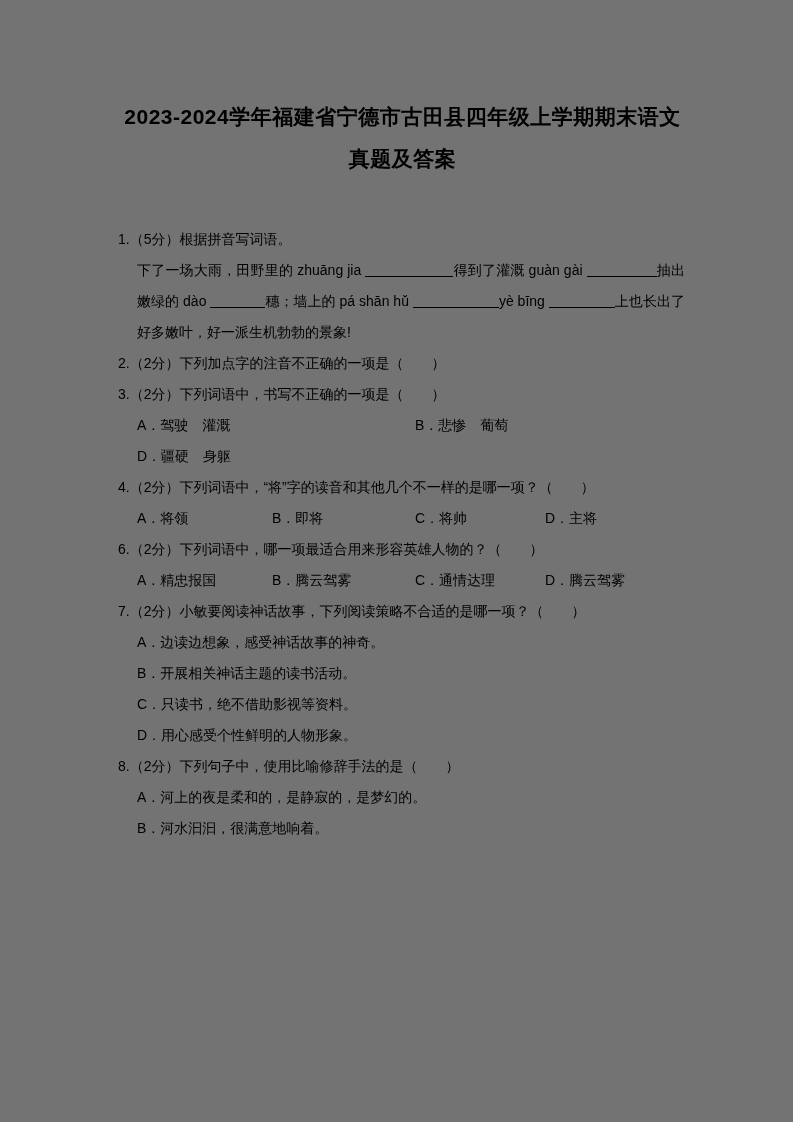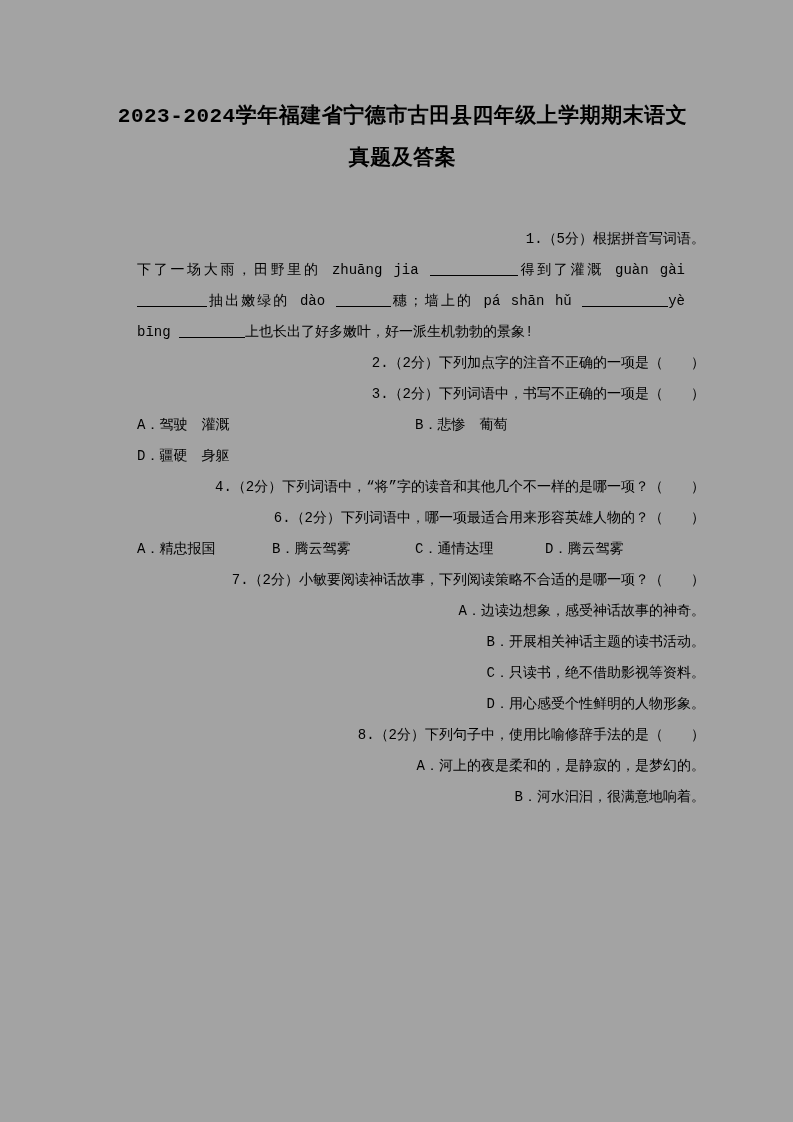--- a/index.html
+++ b/index.html
@@ -1,43 +1,42 @@
 <!DOCTYPE html>
 <html><head>
 <meta charset="utf-8">
 <style>
   html, body { margin: 0; padding: 0; background: #ffffff; }
   .page {
     position: relative;
     width: 793px;
     height: 1122px;
-    background: #a3a3a3;
+    background: #737373;
     color: #000000;
-    font-family: Liberation Mono, monospace;
+    font-family: Liberation Sans, sans-serif;
     font-size: 14px;
     box-sizing: border-box;
     overflow: hidden;
   }
   .content {
     padding: 96px 88px 0 118px;
   }
   .doc-title {
     font-size: 21px;
     font-weight: bold;
     text-align: center;
     line-height: 42px;
     margin: 0 0 44px -18px; 
     letter-spacing: 0.5px;
   }
   .doc-title .title-line { display: block; }
   .q-line {
     line-height: 31px;
     margin: 0;
     white-space: normal;
-    text-align: right;
   }
   .q-indent { margin-left: 19px; }
   .q1-body {
     width: 548px;
     text-align: justify;
   }
   .blank {
     display: inline-block;
     height: 15px;
     border-bottom: 1px solid #000;
@@ -82,20 +81,26 @@
       <p class="q-line">3.（2分）下列词语中，书写不正确的一项是（　　）</p>
       <div class="q-indent opt-grid-2">
         <span>A．驾驶　灌溉</span>
         <span>B．悲惨　葡萄</span>
         <span>D．疆硬　身躯</span>
       </div>
     </section>
 
     <section>
       <p class="q-line">4.（2分）下列词语中，“将”字的读音和其他几个不一样的是哪一项？（　　）</p>
+      <div class="q-indent opt-grid-4">
+        <span>A．将领</span>
+        <span>B．即将</span>
+        <span>C．将帅</span>
+        <span>D．主将</span>
+      </div>
     </section>
 
 
     <section>
       <p class="q-line">6.（2分）下列词语中，哪一项最适合用来形容英雄人物的？（　　）</p>
       <div class="q-indent opt-grid-4">
         <span>A．精忠报国</span>
         <span>B．腾云驾雾</span>
         <span>C．通情达理</span>
         <span>D．腾云驾雾</span>

